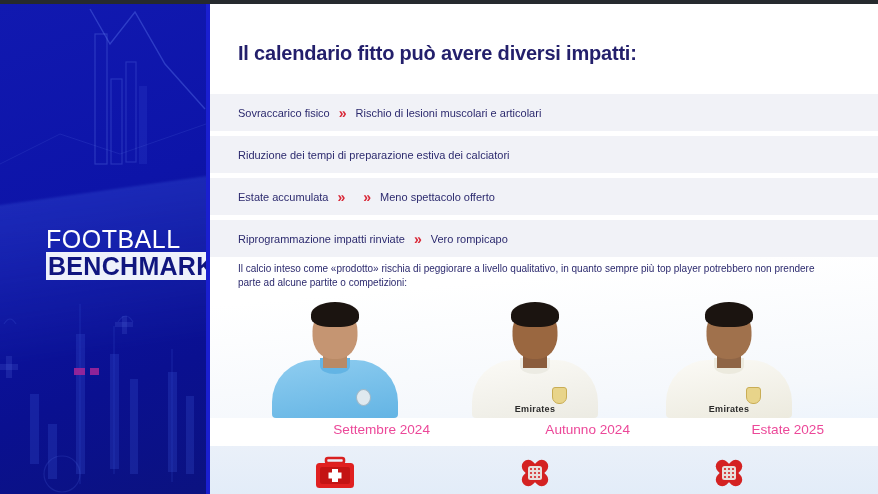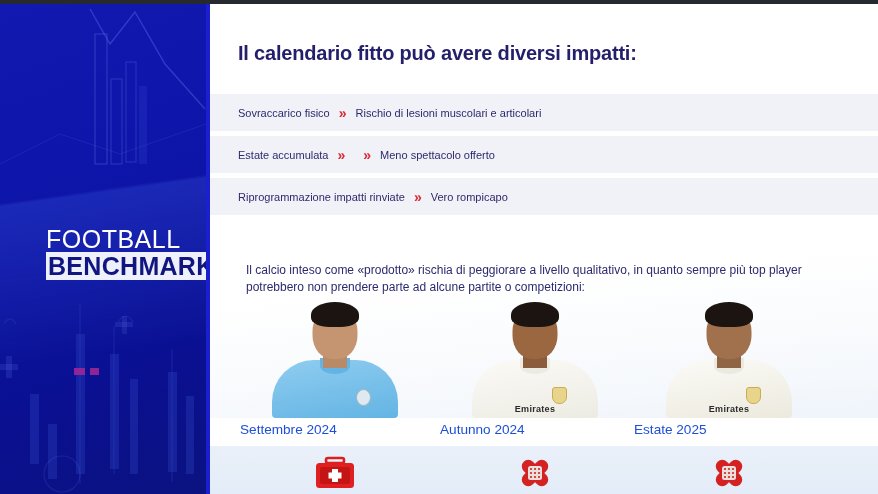--- a/index.html
+++ b/index.html
@@ -66,22 +66,22 @@
   }
   .row-txt {
     font-size: 11px; color: #2c2a6e; white-space: nowrap;
   }
   .chev {
     color: #d92938; font-size: 14px; font-weight: 700;
     margin: 0 9px; line-height: 1;
   }
 
   .para {
-    position: absolute; left: 36px; top: 258px; width: 600px;
-    font-size: 12px; line-height: 1.42; color: #2c2a6e;
+    position: absolute; left: 28px; top: 258px; width: 600px;
+    font-size: 10px; line-height: 1.42; color: #2c2a6e;
   }
 
   
   .players {
     position: absolute; left: 0; top: 296px; width: 668px; height: 118px;
   }
   .pcell {
     position: absolute; top: 0; width: 190px; height: 118px;
   }
   .pcell.a { left: 30px; }
@@ -121,22 +121,22 @@
   .sponsor {
     position: absolute; bottom: 4px; left: 50%; transform: translateX(-50%);
     font-size: 9px; font-weight: 700; letter-spacing: .3px;
   }
 
   .captions {
     position: absolute; left: 0; top: 414px; width: 668px; height: 28px;
     background: #ffffff;
   }
   .cap {
-    position: absolute; top: 4px; width: 190px; text-align: left;
-    font-size: 13.6px; color: #1d4ed8; font-weight: 400;
+    position: absolute; top: 4px; width: 190px; text-align: right;
+    font-size: 13.6px; color: #ec4899; font-weight: 400;
   }
   .cap.a { left: 30px; } .cap.b { left: 230px; } .cap.c { left: 424px; }
 
   .iconband {
     position: absolute; left: 0; top: 442px; width: 668px; height: 52px;
     background: linear-gradient(180deg,#eaf0f9 0%, #e2ecf8 100%);
   }
   .ibox { position: absolute; top: 6px; width: 190px; height: 40px; }
   .ibox.a { left: 30px; } .ibox.b { left: 230px; } .ibox.c { left: 424px; }
 </style>
@@ -196,20 +196,23 @@
 
   <div class="main">
 
     <div class="title">Il calendario fitto può avere diversi impatti:</div>
 
     <div class="rows">
       <div class="row">
         <span class="row-txt">Sovraccarico fisico</span>
         <span class="chev">»</span>
         <span class="row-txt">Rischio di lesioni muscolari e articolari</span>
+      </div>
+      <div class="row">
+        <span class="row-txt">Riduzione dei tempi di preparazione estiva dei calciatori</span>
       </div>
       <div class="row">
         <span class="row-txt">Estate accumulata</span>
         <span class="chev">»</span>
         <span class="chev">»</span>
         <span class="row-txt">Meno spettacolo offerto</span>
       </div>
       <div class="row">
         <span class="row-txt">Riprogrammazione impatti rinviate</span>
         <span class="chev">»</span>

